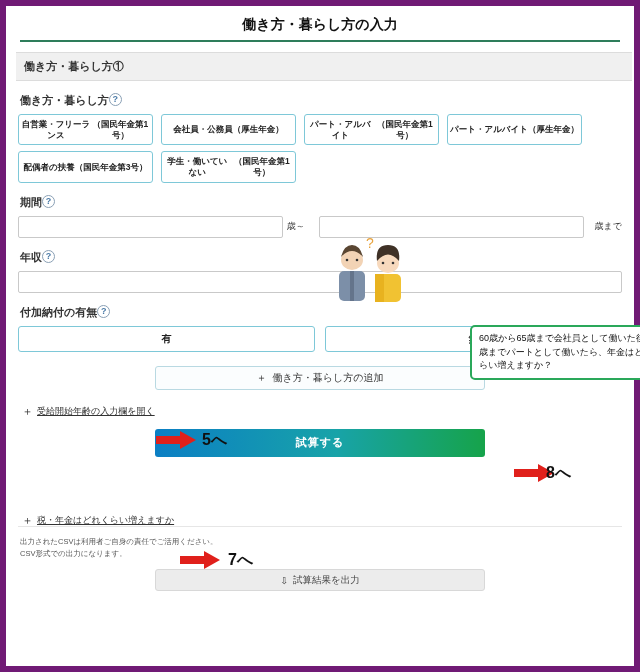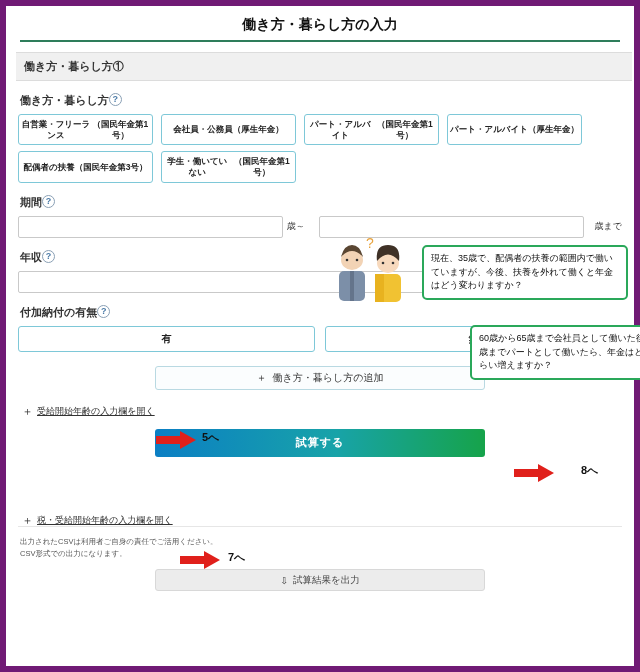--- a/index.html
+++ b/index.html
@@ -190,21 +190,21 @@
   #callout-2 { left: 416px; top: 319px; width: 206px; margin-left: 48px; }
   
   .illus { position: absolute; left: 320px; top: 228px; width: 96px; height: 72px; }
   
   .arrow {
     position: absolute;
     width: 40px; height: 18px;
   }
   .step-num {
     position: absolute;
-    font-size: 11px;
+    font-size: 16px;
     font-weight: bold;
     color: #111;
   }
   .spacer-line {
     position:absolute; left: 12px; right: 12px;
     border-top: 1px solid #e6e6e6;
   }
 </style>
 </head>
 <body>
@@ -295,21 +295,21 @@
       <span class="plus">＋</span>
       <u>受給開始年齢の入力欄を開く</u>
     </div>
   </div>
 
   <div class="calc-btn">試算する</div>
 
   <div class="block" style="margin-top:56px;">
     <div class="toggle-link">
       <span class="plus">＋</span>
-      <u>税・受給開始年齢の入力欄を開く</u>
+      <u>税・年金はどれくらい増えますか</u>
     </div>
   </div>
 
   <div class="result-note">
     <div>出力されたCSVは利用者ご自身の責任でご活用ください。</div>
     <div>CSV形式での出力になります。</div>
   </div>
   <div class="export-btn">
     <span>⇩</span>
     <span>試算結果を出力</span>
@@ -328,36 +328,35 @@
 
       <ellipse cx="62" cy="29" rx="11" ry="10" fill="#f7d9bd"></ellipse>
       <path d="M51 27 q11 -13 22 0 q2 -16 -11 -16 q-13 0 -11 16z" fill="#3f3126"></path>
       <rect x="49" y="40" width="26" height="28" rx="5" fill="#f1c232"></rect>
       <rect x="49" y="40" width="9" height="28" fill="#e8b21f"></rect>
       <circle cx="57" cy="29" r="1.3" fill="#333"></circle>
       <circle cx="67" cy="29" r="1.3" fill="#333"></circle>
     </svg>
   </div>
 
-  <div class="callout" id="callout-1">現在、35歳で、配偶者の扶養の範囲内で働いていますが、今後、扶養を外れて働くと年金はどう変わりますか？</div>
   <div class="callout" id="callout-2">60歳から65歳まで会社員として働いた後、67歳までパートとして働いたら、年金はどれくらい増えますか？</div>
 
   <div class="arrow" style="left:150px; top:425px;">
     <svg width="40" height="18" viewBox="0 0 40 18">
         <path d="M0 5 h24 V0 l16 9 l-16 9 V13 H0 z" fill="#e0201b"></path>
       </svg>
   </div>
   <div class="step-num" style="left:196px; top:424px;">5へ</div>
 
   <div class="arrow" style="left:508px; top:458px;">
     <svg width="40" height="18" viewBox="0 0 40 18">
         <path d="M0 5 h24 V0 l16 9 l-16 9 V13 H0 z" fill="#e0201b"></path>
       </svg>
   </div>
-  <div class="step-num" style="left:575px; top:457px;">8へ</div>
+  <div class="step-num" style="left:540px; top:457px;">8へ</div>
 
   <div class="arrow" style="left:174px; top:545px;">
     <svg width="40" height="18" viewBox="0 0 40 18">
         <path d="M0 5 h24 V0 l16 9 l-16 9 V13 H0 z" fill="#e0201b"></path>
       </svg>
   </div>
   <div class="step-num" style="left:222px; top:544px;">7へ</div>
 
   <div class="spacer-line" style="top:520px;"></div>
 

